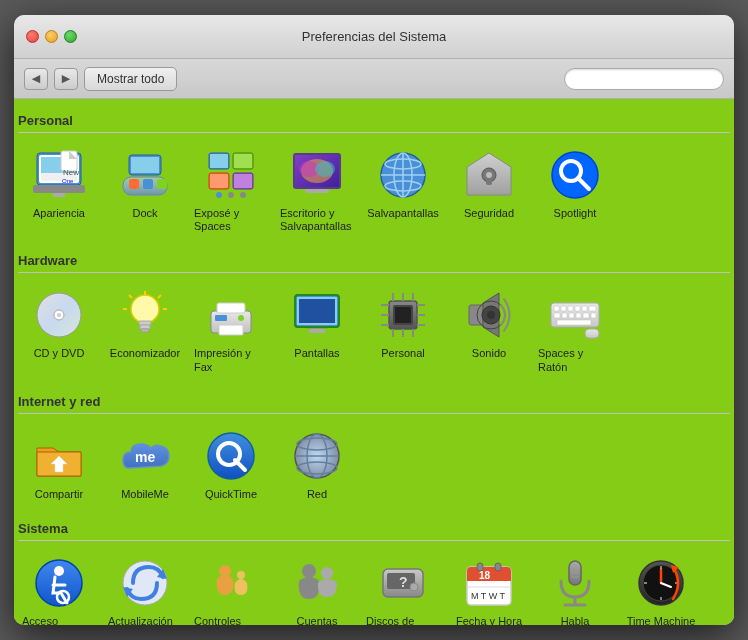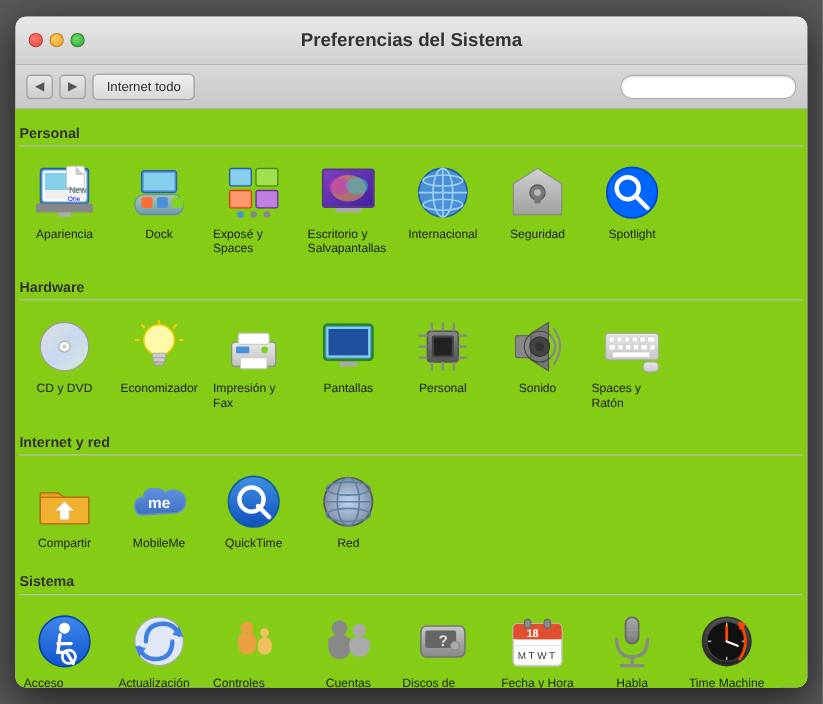--- a/index.html
+++ b/index.html
@@ -44,22 +44,22 @@
       border-radius: 50%;
       cursor: pointer;
     }
     .traffic-light.close { background: radial-gradient(circle at 40% 35%, #ff7c70, #e0453a); border: 1px solid #c03030; }
     .traffic-light.minimize { background: radial-gradient(circle at 40% 35%, #ffcc6b, #e0a020); border: 1px solid #c08010; }
     .traffic-light.maximize { background: radial-gradient(circle at 40% 35%, #6fd86f, #28a828); border: 1px solid #208020; }
     .title {
       position: absolute;
       left: 50%;
       transform: translateX(-50%);
-      font-size: 17px;
-      font-weight: bold;
+      font-size: 13px;
+      font-weight: normal;
       color: #333;
     }
     .toolbar {
       background: linear-gradient(to bottom, #d8d8d8, #c8c8c8);
       height: 40px;
       display: flex;
       align-items: center;
       padding: 0 10px;
       border-bottom: 1px solid #b0b0b0;
       gap: 6px;
@@ -169,21 +169,21 @@
       <div class="traffic-light close"></div>
       <div class="traffic-light minimize"></div>
       <div class="traffic-light maximize"></div>
     </div>
     <span class="title">Preferencias del Sistema</span>
   </div>
 
   <div class="toolbar">
     <button class="nav-btn">◀</button>
     <button class="nav-btn">▶</button>
-    <button class="show-all-btn">Internet todo</button>
+    <button class="show-all-btn">Mostrar todo</button>
     <div class="toolbar-spacer"></div>
     <div class="search-wrapper">
       <span class="search-icon-inner">🔍</span>
       <input type="text" class="search-box" style="">
     </div>
   </div>
 
   <div class="content">
 
     <div class="section-header">Personal</div>
@@ -274,21 +274,21 @@
         <div class="icon-area">
           <svg width="52" height="52" viewBox="0 0 52 52">
             <circle cx="26" cy="26" r="22" fill="#4a90d9" stroke="#2060a0" stroke-width="1.5"></circle>
             <ellipse cx="26" cy="26" rx="9" ry="22" fill="none" stroke="#a0d0f0" stroke-width="1.5"></ellipse>
             <line x1="4" y1="26" x2="48" y2="26" stroke="#a0d0f0" stroke-width="1.5"></line>
             <line x1="26" y1="4" x2="26" y2="48" stroke="#a0d0f0" stroke-width="1.5"></line>
             <ellipse cx="26" cy="15" rx="18" ry="5" fill="none" stroke="#a0d0f0" stroke-width="1.5"></ellipse>
             <ellipse cx="26" cy="37" rx="18" ry="5" fill="none" stroke="#a0d0f0" stroke-width="1.5"></ellipse>
           </svg>
         </div>
-        <span class="pref-label">Internacional</span>
+        <span class="pref-label">Salvapantallas</span>
       </div>
 
       <div class="pref-item">
         <div class="icon-area">
           <svg width="52" height="52" viewBox="0 0 52 52">
 
             <polygon points="26,4 48,18 48,46 4,46 4,18" fill="url(#grayGrad)"></polygon>
             <defs>
               <linearGradient id="grayGrad" x1="0" y1="0" x2="0" y2="1">
                 <stop offset="0%" stop-color="#d0d0d0"></stop>

